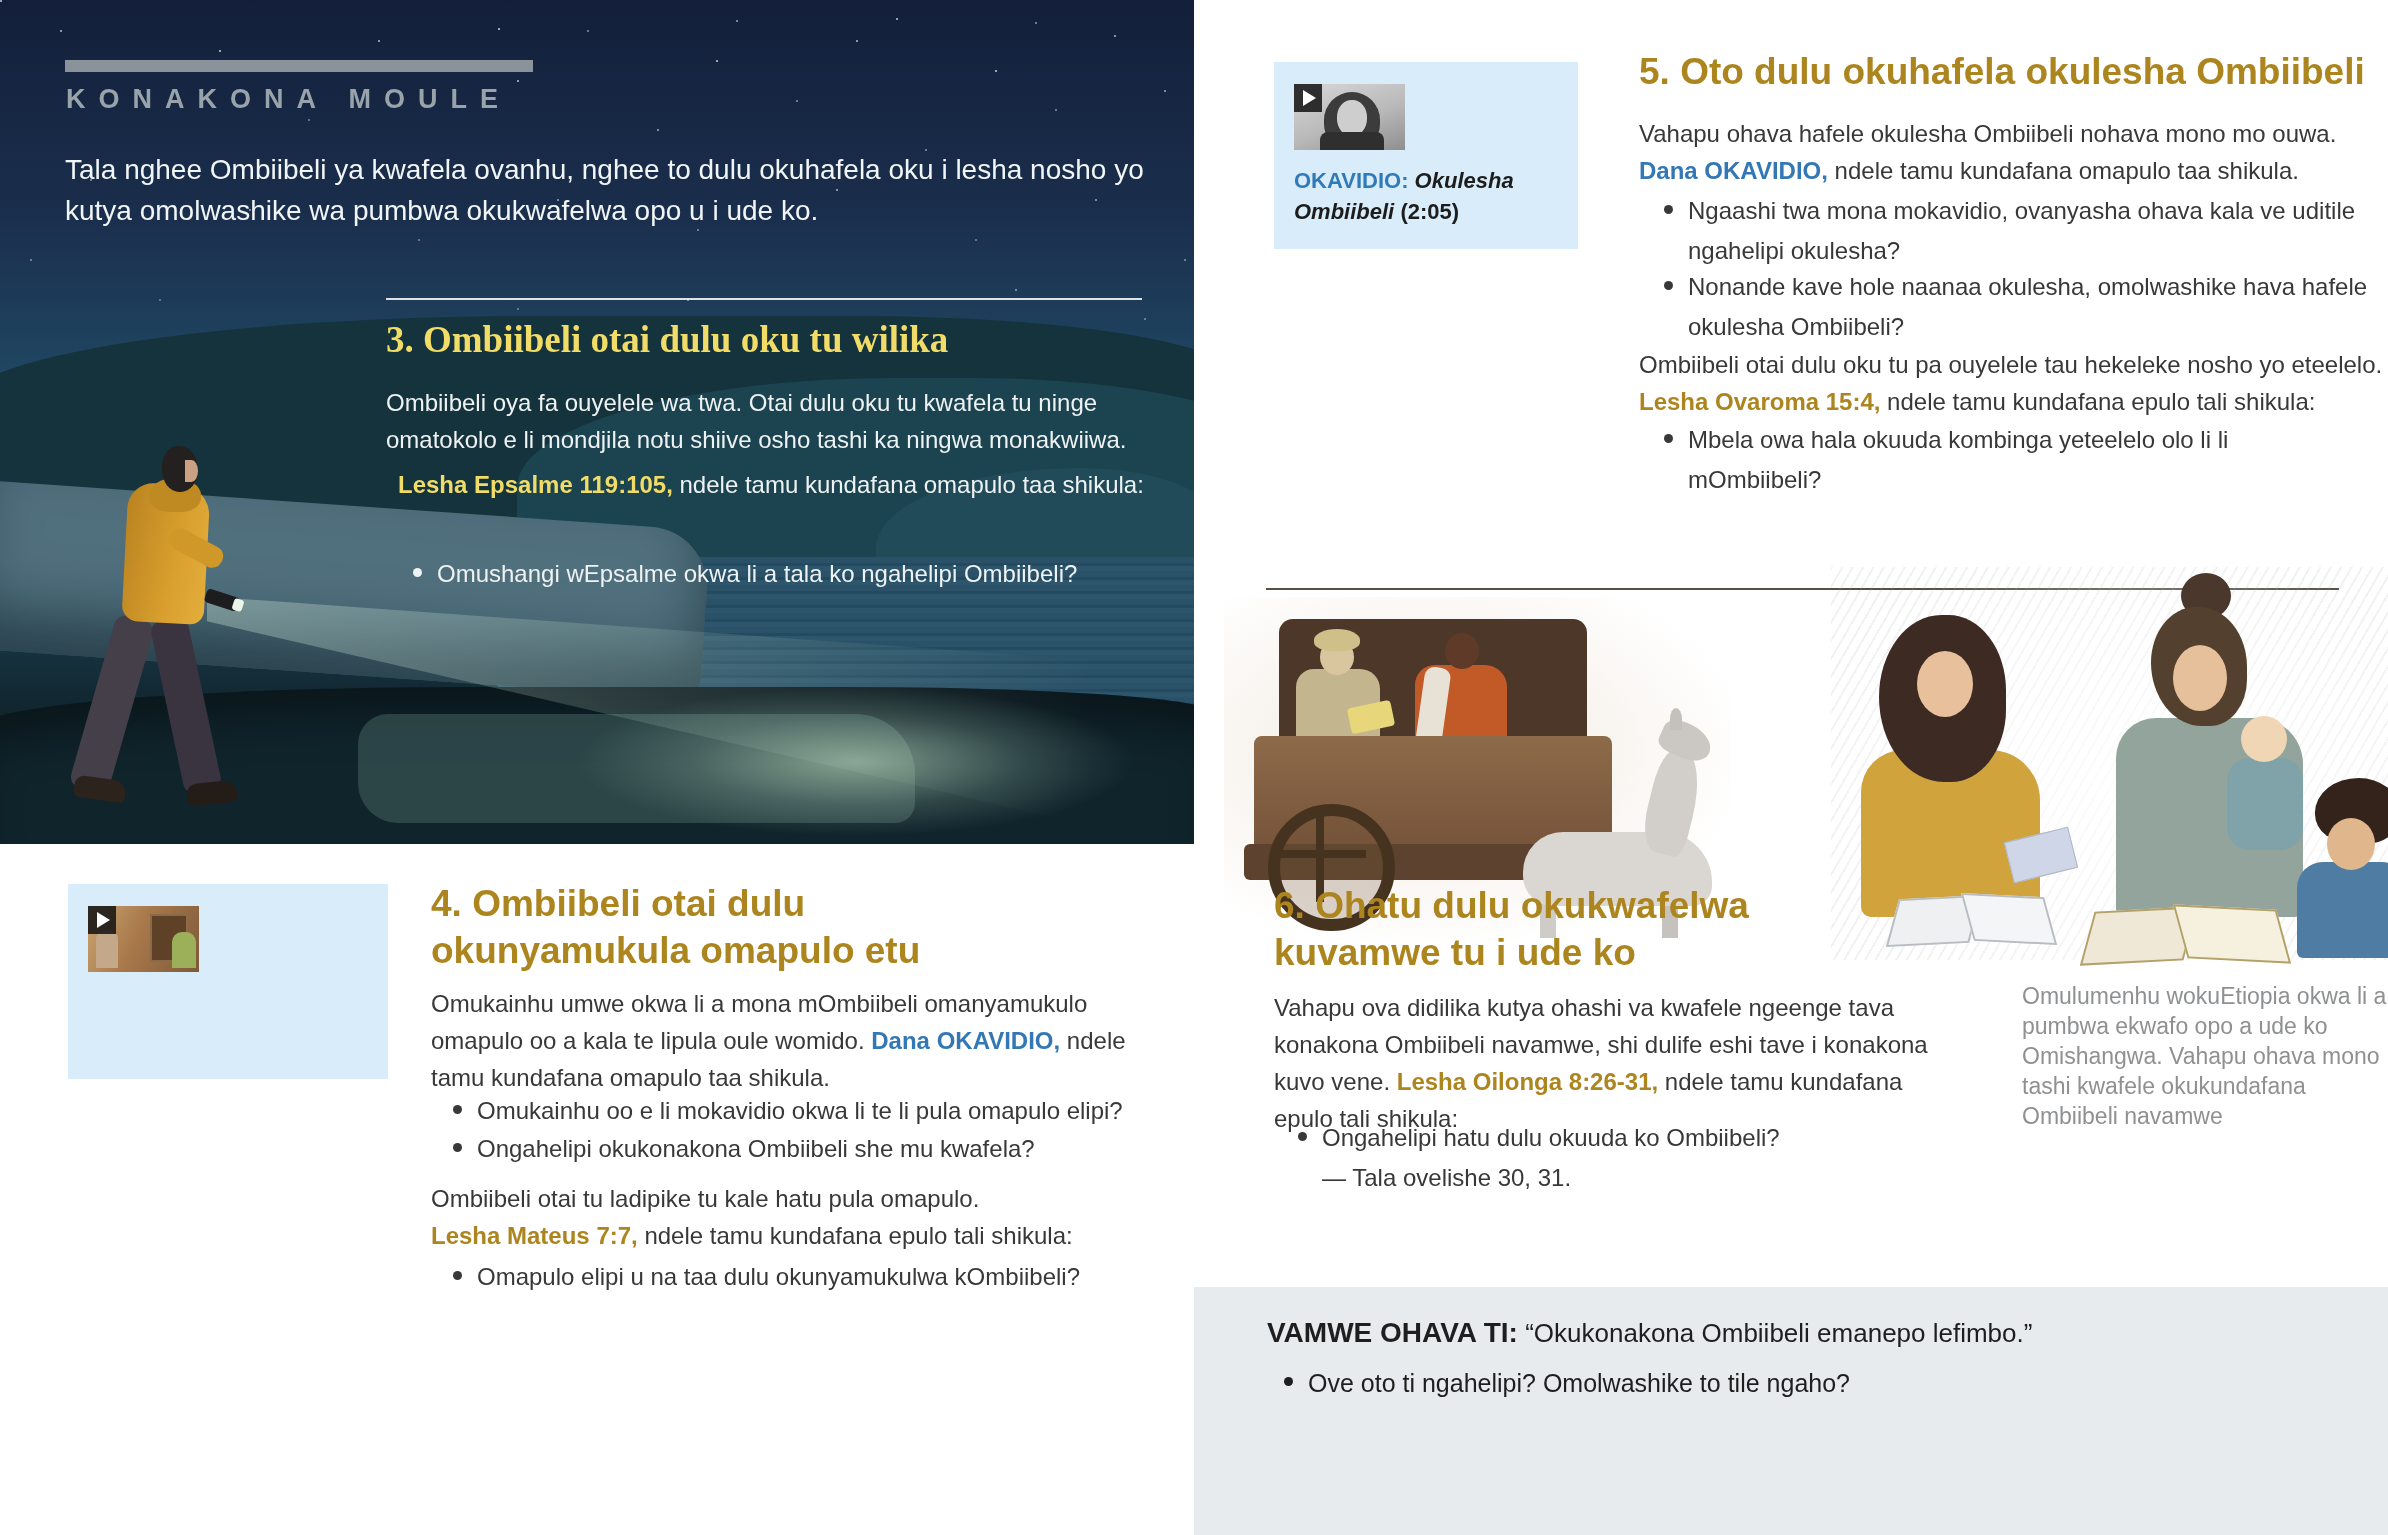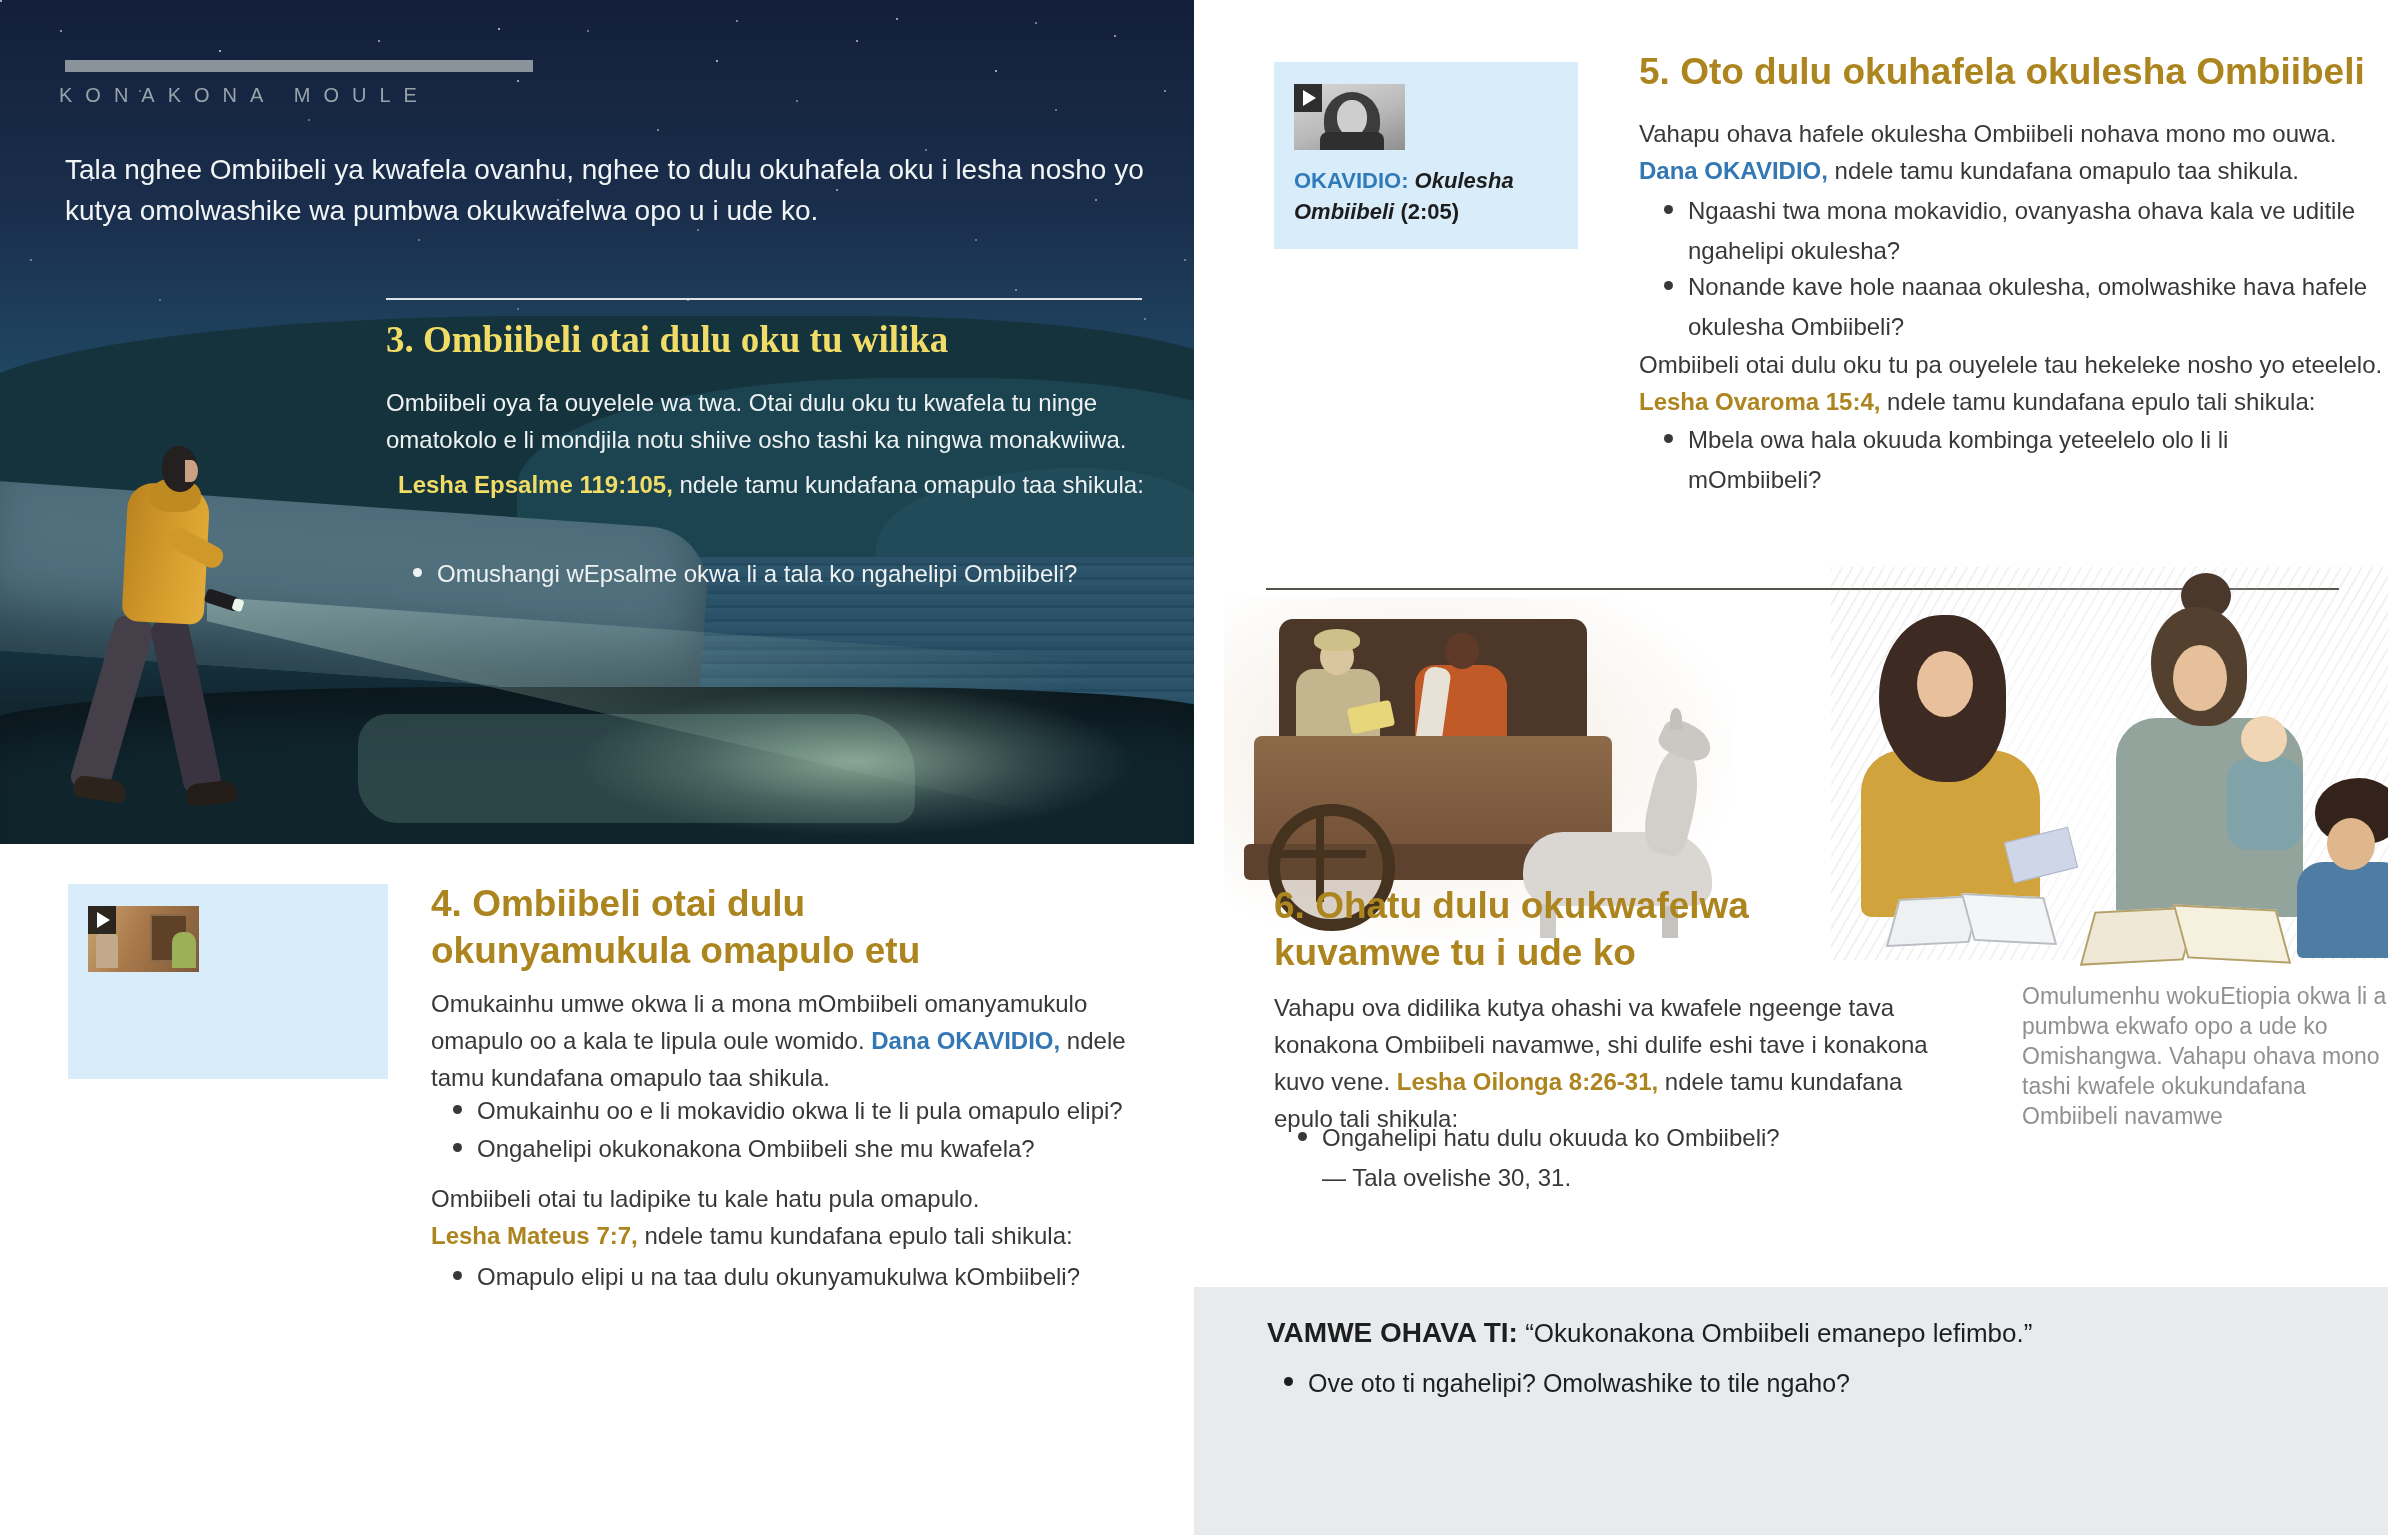--- a/index.html
+++ b/index.html
@@ -49,21 +49,21 @@
   .hiker .hood{left:149px;top:478px;width:52px;height:34px;background:#c08a22;border-radius:50% 50% 40% 40%;}
   .hiker .arm{left:167px;top:537px;width:58px;height:22px;background:#cf9829;border-radius:10px;transform:rotate(28deg);}
   .hiker .legL{left:92px;top:615px;width:40px;height:179px;background:#453f4a;border-radius:12px;transform:rotate(16deg);}
   .hiker .legR{left:167px;top:617px;width:38px;height:177px;background:#39343f;border-radius:12px;transform:rotate(-12deg);}
   .hiker .bootL{left:74px;top:778px;width:52px;height:22px;background:#2c231d;border-radius:10px 14px 6px 6px;transform:rotate(8deg);}
   .hiker .bootR{left:187px;top:782px;width:50px;height:22px;background:#241c17;border-radius:10px 14px 6px 6px;transform:rotate(-6deg);}
   .hiker .torch{left:205px;top:593px;width:34px;height:14px;background:#1d1d1f;border-radius:4px;transform:rotate(18deg);}
   .hiker .lens{left:233px;top:599px;width:10px;height:12px;background:#eaf6e8;border-radius:3px;transform:rotate(18deg);}
 
   .kicker-bar{left:65px;top:60px;width:468px;height:12px;background:#8a939a;}
-  .kicker{left:59px;top:84px;font-size:20px;font-weight:normal;letter-spacing:13px;color:#99a3aa;}
+  .kicker{left:66px;top:84px;font-size:27px;font-weight:bold;letter-spacing:13px;color:#99a3aa;}
   .intro{left:65px;top:149px;width:1090px;font-size:28px;line-height:41px;color:#f2f5f6;}
   .hr-hero{left:386px;top:298px;width:756px;height:2px;background:rgba(255,255,255,.85);}
   .h-dark{font-size:37px;font-weight:bold;color:#f0dc66;}
   .s3-h{left:386px;top:318px;width:766px;font-family:Liberation Serif, serif;}
   .s3-p{left:386px;top:384px;width:756px;font-size:24px;line-height:37px;color:#eef2f3;}
   .s3-ref{left:386px;top:466px;width:756px;font-size:24px;line-height:37px;color:#eef2f3;margin-left:12px;}
   .ref-y{font-weight:bold;color:#f0dc66;}
   .bullet{display:flex;gap:15px;font-size:24px;line-height:40px;}
   .dot{flex:0 0 9px;width:9px;height:9px;border-radius:50%;background:currentColor;margin-top:14px;}
   .s3-b1{left:413px;top:507px;width:736px;color:#eef2f3;margin-top:47px;}

